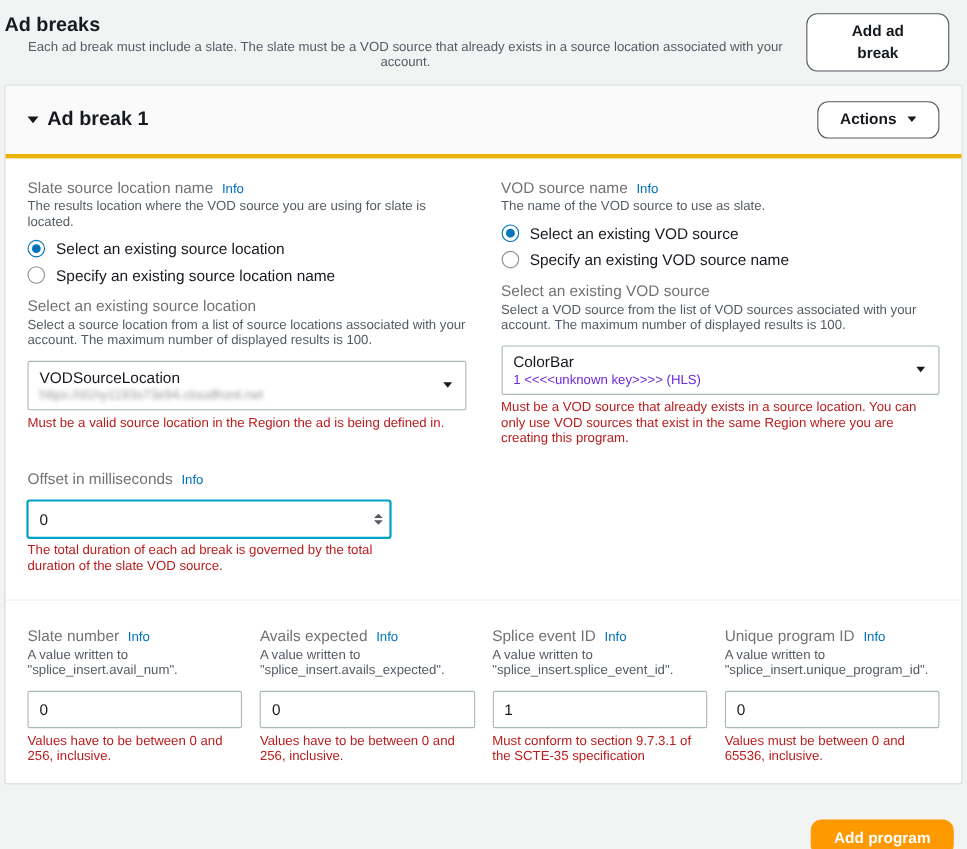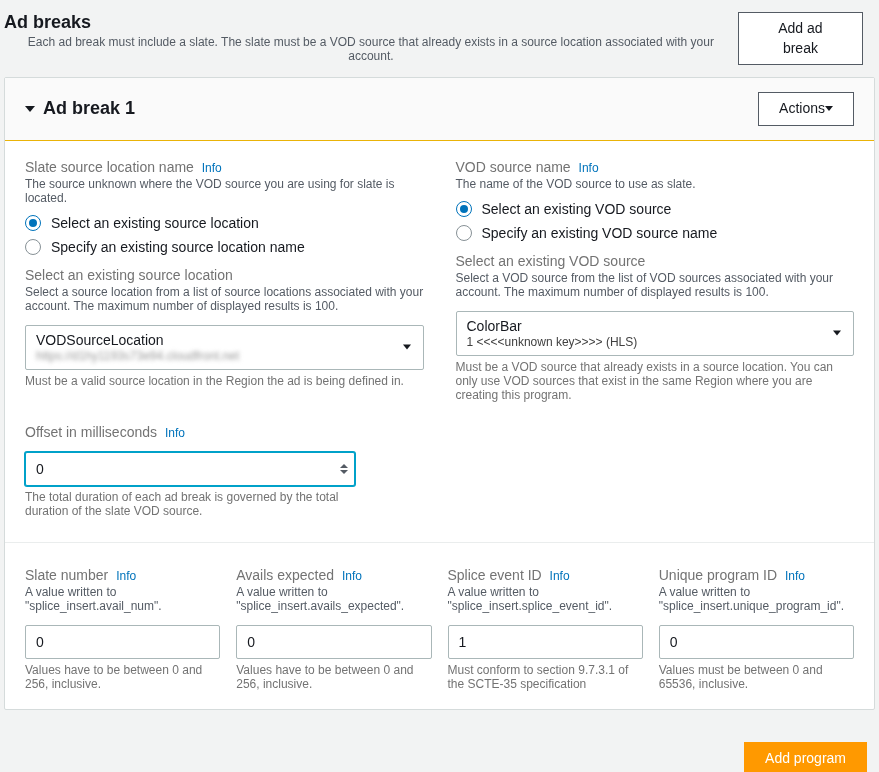--- a/index.html
+++ b/index.html
@@ -8,31 +8,31 @@
       background: #f2f3f3;
       color: #16191f;
       font-size: 14px;
       padding: 4px;
       width: 879px;
     }
     .page-header { padding: 8px 12px 12px 0; display: flex; justify-content: space-between; align-items: flex-start; }
     .page-header-left h2 { font-size: 18px; font-weight: 700; margin-bottom: 2px; }
     .page-header-left .sub { font-size: 12px; color: #545b64; text-align: center; }
     .btn {
-      display: inline-block; padding: 6px 20px; font-size: 14px; font-weight: 400;
+      display: inline-block; padding: 6px 20px; font-size: 14px; font-weight: 700;
       border: 1px solid #545b64; background: #fff; color: #16191f;
-      border-radius: 0; cursor: pointer; line-height: 1.4;
+      border-radius: 10px; cursor: pointer; line-height: 1.4;
     }
     .btn-primary { background: #ff9900; border-color: #ff9900; color: #fff; }
 
     .panel { background: #fff; border: 1px solid #d5dbdb; border-radius: 2px; margin-bottom: 24px; }
     .panel-header {
       display: flex; justify-content: space-between; align-items: center;
       padding: 14px 20px;
-      border-bottom: 1px solid #eab308;
+      border-bottom: 4px solid #eab308;
       background: #fafafa;
     }
     .panel-header h3 { font-size: 18px; font-weight: 700; display: flex; align-items: center; gap: 8px; }
     .panel-body { padding: 18px 20px; }
 
     .caret-down-icon {
       display:inline-block;width:0;height:0;
       border-left:5px solid transparent;border-right:5px solid transparent;
       border-top:6px solid #16191f;
     }
@@ -43,39 +43,39 @@
     }
 
     .row2 { display: flex; gap: 32px; }
     .col { flex: 1; }
     .row4 { display: flex; gap: 16px; }
     .col4 { flex: 1; }
 
     label.field-title { font-size: 14px; font-weight: 400; color:#737373; display:inline; }
     .info-link { color: #0073bb; font-size: 12px; margin-left: 4px; font-weight: 400; cursor: pointer; }
     .field-desc { font-size: 12px; color: #545b64; margin-top: 2px; }
-    .field-hint { font-size: 12px; color: #737373; margin-top: 4px; }
+    .field-hint { font-size: 12px; color: #b91c1c; margin-top: 4px; }
 
     .radio-group { margin-top: 10px; }
     .radio-row { display: flex; align-items: center; gap: 10px; margin: 8px 0; cursor:pointer;}
     .radio-circle {
       width: 16px; height: 16px; border-radius: 50%; border: 1px solid #879196;
       display: flex; align-items: center; justify-content: center; flex-shrink:0;
     }
     .radio-circle.selected { border-color: #0073bb; }
     .radio-circle.selected::after { content:""; width:8px; height:8px; background:#0073bb; border-radius:50%; }
 
     .select-box {
       border: 1px solid #aab7b8; border-radius: 2px; padding: 6px 30px 6px 10px;
       position: relative; cursor:pointer; background:#fff;
       min-height: 38px; display:flex; flex-direction:column; justify-content:flex-start;
     }
     .select-box .select-arrow { position: absolute; right: 12px; top: 50%; transform: translateY(-50%); }
     .select-primary { font-size: 14px; color:#16191f; }
-    .select-secondary { font-size: 12px; color:#404040; margin-top:1px; }
+    .select-secondary { font-size: 12px; color:#6d28d9; margin-top:1px; }
 
     .number-input {
       border: 1px solid #aab7b8; border-radius: 2px; padding: 6px 30px 6px 10px;
       position: relative; background:#fff; font-size:14px; min-height: 34px;
       display:flex; align-items:center;
     }
     .number-input.focused { border-color:#00a1c9; box-shadow: 0 0 0 1px #00a1c9; }
     .number-input .stepper {
       position:absolute; right:6px; top:50%; transform:translateY(-50%);
       display:flex; flex-direction:column; gap:2px;
@@ -111,36 +111,36 @@
   </div>
   <button class="btn">Add ad break</button>
 </div>
 
 <div class="panel">
   <div class="panel-header">
     <h3>
       <span class="caret-down-icon"></span>
       <span>Ad break 1</span>
     </h3>
-    <button class="btn" style="display:flex;align-items:center;">
+    <button class="btn" style="display:flex;align-items:center;gap:10px;">
       <span>Actions</span>
       <span class="caret-down-sm"></span>
     </button>
   </div>
 
   <div class="panel-body">
 
     <div class="row2">
 
       <div class="col">
         <div>
           <label class="field-title">Slate source location name</label>
           <span class="info-link">Info</span>
         </div>
-        <div class="field-desc">The source unknown where the VOD source you are using for slate is located.</div>
+        <div class="field-desc">The results location where the VOD source you are using for slate is located.</div>
 
         <div class="radio-group">
           <div class="radio-row">
             <span class="radio-circle selected"></span>
             <span>Select an existing source location</span>
           </div>
           <div class="radio-row">
             <span class="radio-circle"></span>
             <span>Specify an existing source location name</span>
           </div>

